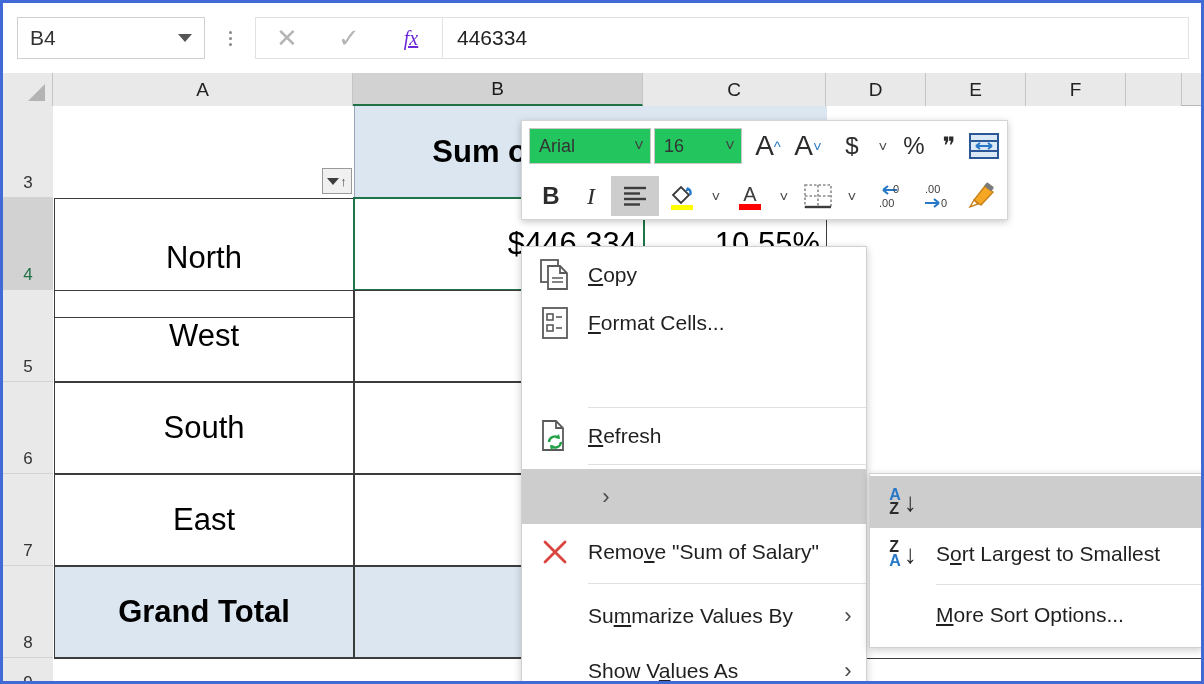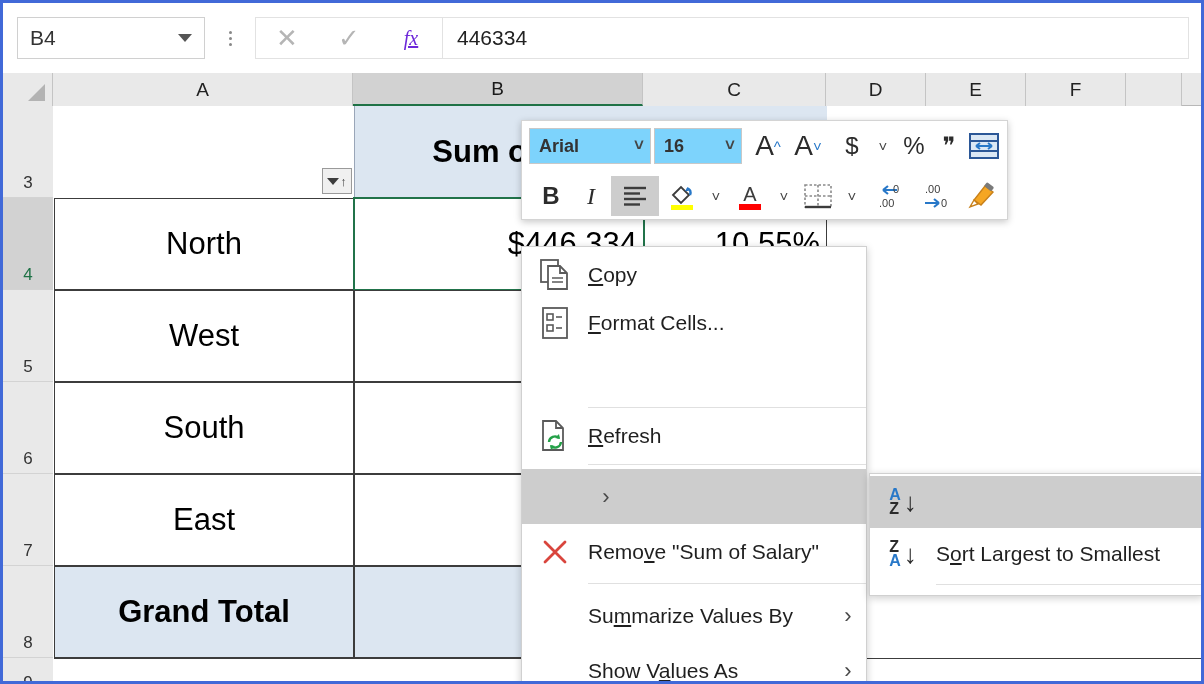--- a/index.html
+++ b/index.html
@@ -179,24 +179,24 @@
     width: 487px; height: 100px;
     background: #ffffff;
     border: 1px solid #d4d4d4;
     box-shadow: 0 2px 7px rgba(0,0,0,0.22);
     z-index: 40;
   }
   .mt-row { display: flex; align-items: center; height: 50px; padding-left: 7px; }
   .mt-combo {
     height: 36px;
     border: 1px solid #c8c8c8;
-    background: #7dd3fc;
+    background: #22c55e;
     display: flex; align-items: center;
     padding: 0 6px 0 9px;
-    font-size: 18px; color: #333; font-weight: bold;
+    font-size: 18px; color: #333;
   }
   .mt-combo .val { flex: 1; }
   .mt-combo .cv { color: #444; font-size: 17px; margin-left: 10px; }
   .font-combo { width: 122px; }
   .size-combo { width: 88px; margin-left: 3px; }
   .mt-btn {
     height: 40px; min-width: 40px;
     display: flex; align-items: center; justify-content: center;
     color: #2c2c2c;
     font-size: 24px;
@@ -313,21 +313,21 @@
       <div class="row-head" style="top:552px; height:40px">9</div>
     </div>
 
     <div class="cell pvt-head center" style="left:351px; top:0px; width:290px; height:92px; border-left:1px solid #9aa6b8;">Sum of S</div>
     <div class="cell pvt-head" style="left:641px; top:0px; width:183px; height:92px;"></div>
     <div class="filter-btn" style="left:319px; top:62px;">
       <span class="tri"></span>
         <span class="arr">↑</span>
     </div>
 
-    <div class="cell bordered center" style="left:51px; top:92px; width:300px; height:92px;">North</div>
+    <div class="cell bordered center" style="left:51px; top:92px; width:300px; height:120px;">North</div>
     <div class="cell bordered right" style="left:351px; top:92px; width:290px; height:92px;">$446,334</div>
     <div class="cell bordered right" style="left:641px; top:92px; width:183px; height:92px;">10.55%</div>
     <div class="cell-sel-b4" style="left:350px; top:91px; width:292px; height:94px;"></div>
 
     <div class="cell bordered center" style="left:51px; top:184px; width:300px; height:92px;">West</div>
     <div class="cell bordered right" style="left:351px; top:184px; width:290px; height:92px;">$1,063</div>
     <div class="cell bordered" style="left:641px; top:184px; width:183px; height:92px;"></div>
 
     <div class="cell bordered center" style="left:51px; top:276px; width:300px; height:92px;">South</div>
     <div class="cell bordered right" style="left:351px; top:276px; width:290px; height:92px;">$1,280</div>
@@ -536,15 +536,19 @@
             <span style="color:#2878c8">A</span>
           </span>
           <span class="dn">↓</span>
         </span>
       </span>
       <span>S<u>o</u>rt Largest to Smallest</span>
     </div>
 
     <div class="sub-div"></div>
 
+    <div class="sub-item">
+      <span class="sub-ico"></span>
+      <span><u>M</u>ore Sort Options...</span>
+    </div>
   </div>
 
 </div>
 
 </body></html>

